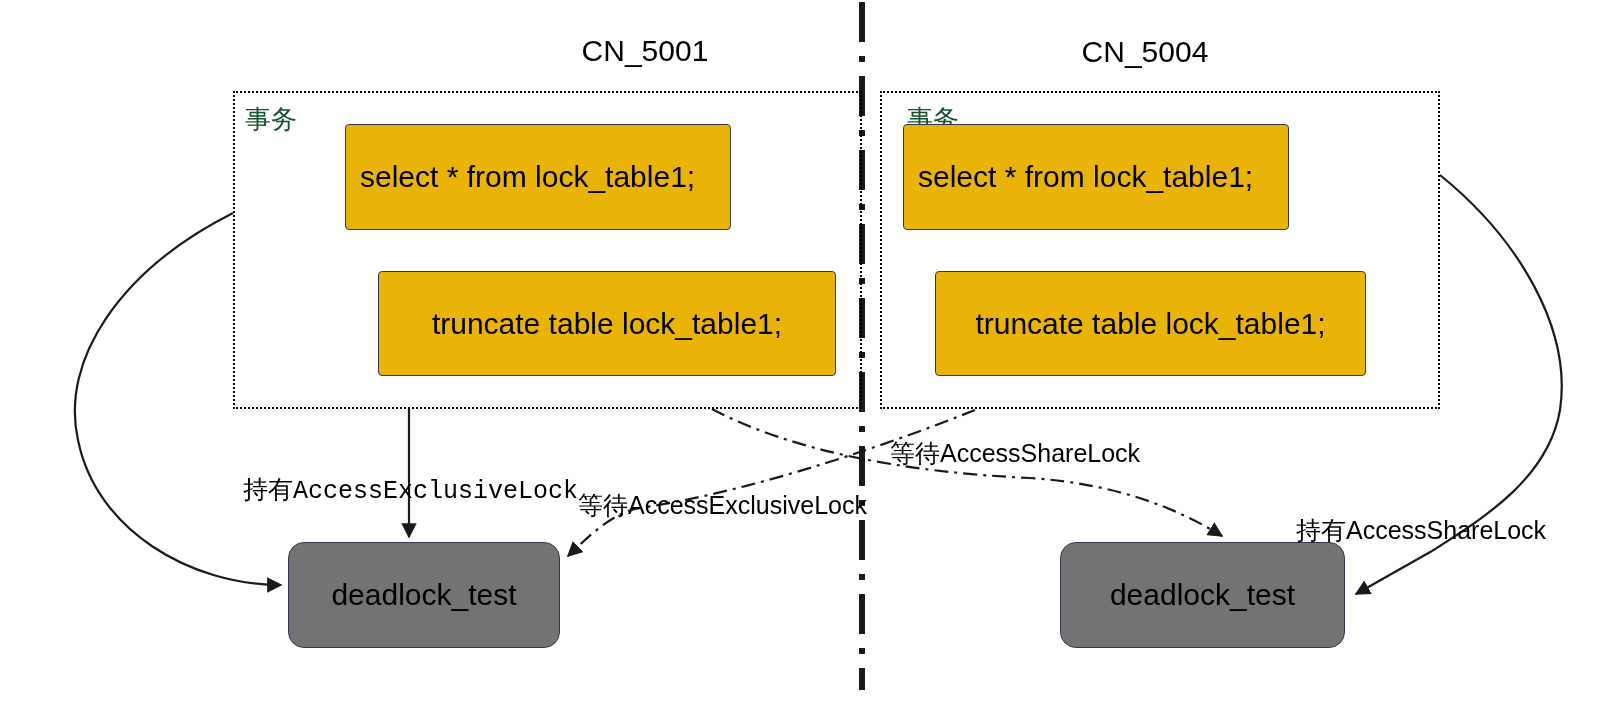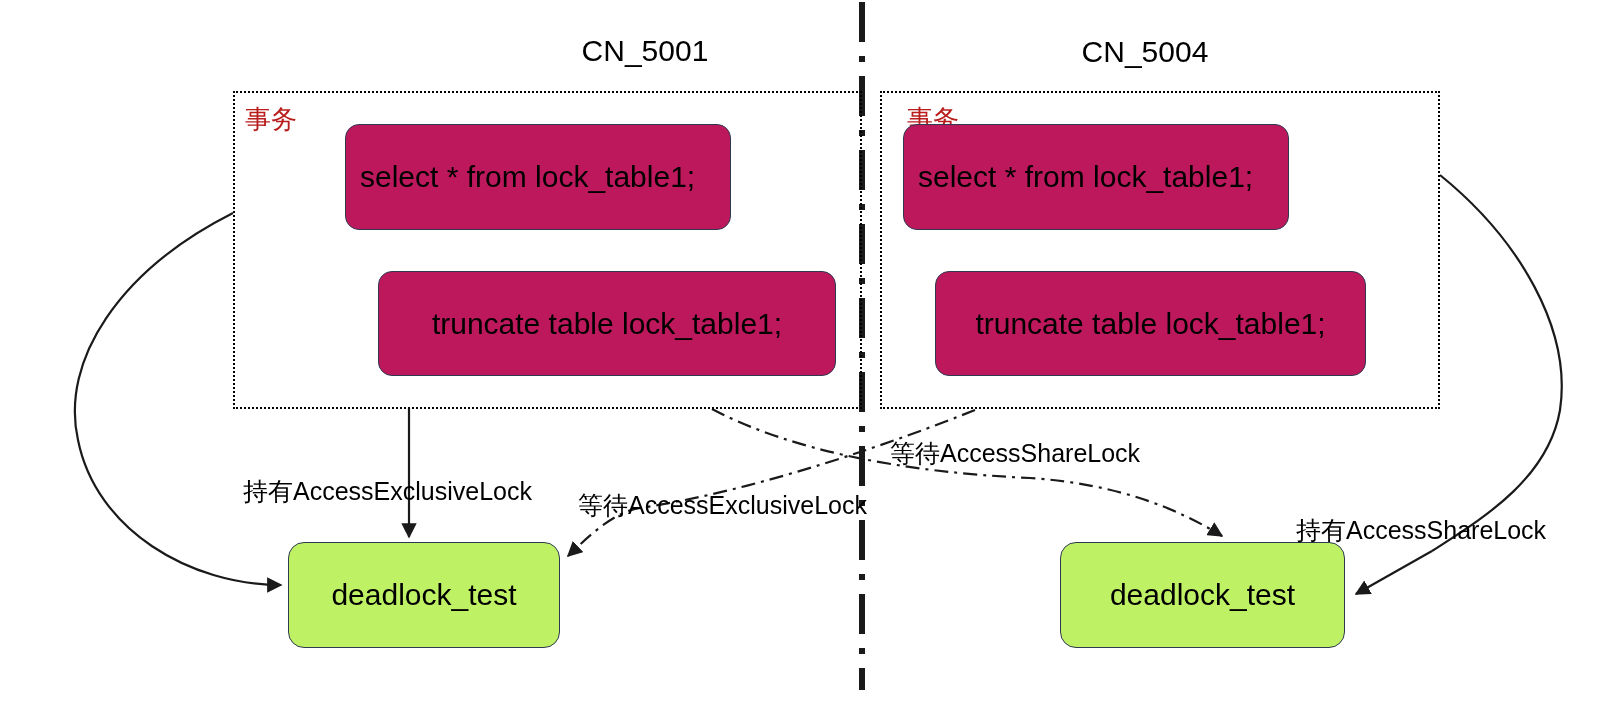--- a/index.html
+++ b/index.html
@@ -39,52 +39,52 @@
   .txn-container {
     position: absolute;
     border: 2px dotted #000000;
     background: transparent;
     box-sizing: border-box;
   }
   .txn-label {
     position: absolute;
     font-size: 26px;
     line-height: 1;
-    color: #b91c1c;
+    color: #14532d;
     white-space: nowrap;
     text-align: center;
   }
 
   .stmt-box {
     position: absolute;
     box-sizing: border-box;
     border: 1.6px solid #2f3a52;
-    border-radius: 14px;
-    background: #be185d;
+    border-radius: 4px;
+    background: #eab308;
     display: flex;
     align-items: center;
     justify-content: center;
   }
   .stmt-box .stmt-text {
     font-size: 30px;
     line-height: 1;
     color: #000;
     white-space: nowrap;
   }
   .stmt-box.align-left .stmt-text {
     position: absolute;
     left: 14px;
   }
 
   .table-box {
     position: absolute;
     box-sizing: border-box;
     border: 1.6px solid #2f3a52;
     border-radius: 16px;
-    background: #bef264;
+    background: #737373;
     display: flex;
     align-items: center;
     justify-content: center;
   }
   .table-box .table-text {
     font-size: 30px;
     line-height: 1;
     color: #000;
     white-space: nowrap;
   }
@@ -159,21 +159,21 @@
 
   <div class="stmt-box" style="left:935px; top:271px; width:431px; height:105px;">
     <span class="table-text stmt-text">truncate table lock_table1;</span>
   </div>
 
   <div class="table-box" style="left:1060px; top:542px; width:285px; height:106px;">
     <span class="table-text">deadlock_test</span>
   </div>
 
 
-  <div class="edge-label" style="left:243px; top:478px;">持有AccessExclusiveLock</div>
+  <div class="edge-label" style="left:243px; top:478px;font-family:Liberation Mono, monospace;">持有AccessExclusiveLock</div>
 
   <div class="edge-label" style="left:890px; top:440px;">等待AccessShareLock</div>
 
   <div class="edge-label" style="left:578px; top:492px;">等待AccessExclusiveLock</div>
 
   <div class="edge-label" style="left:1296px; top:517px;">持有AccessShareLock</div>
 
 </div>
 
 </body></html>

